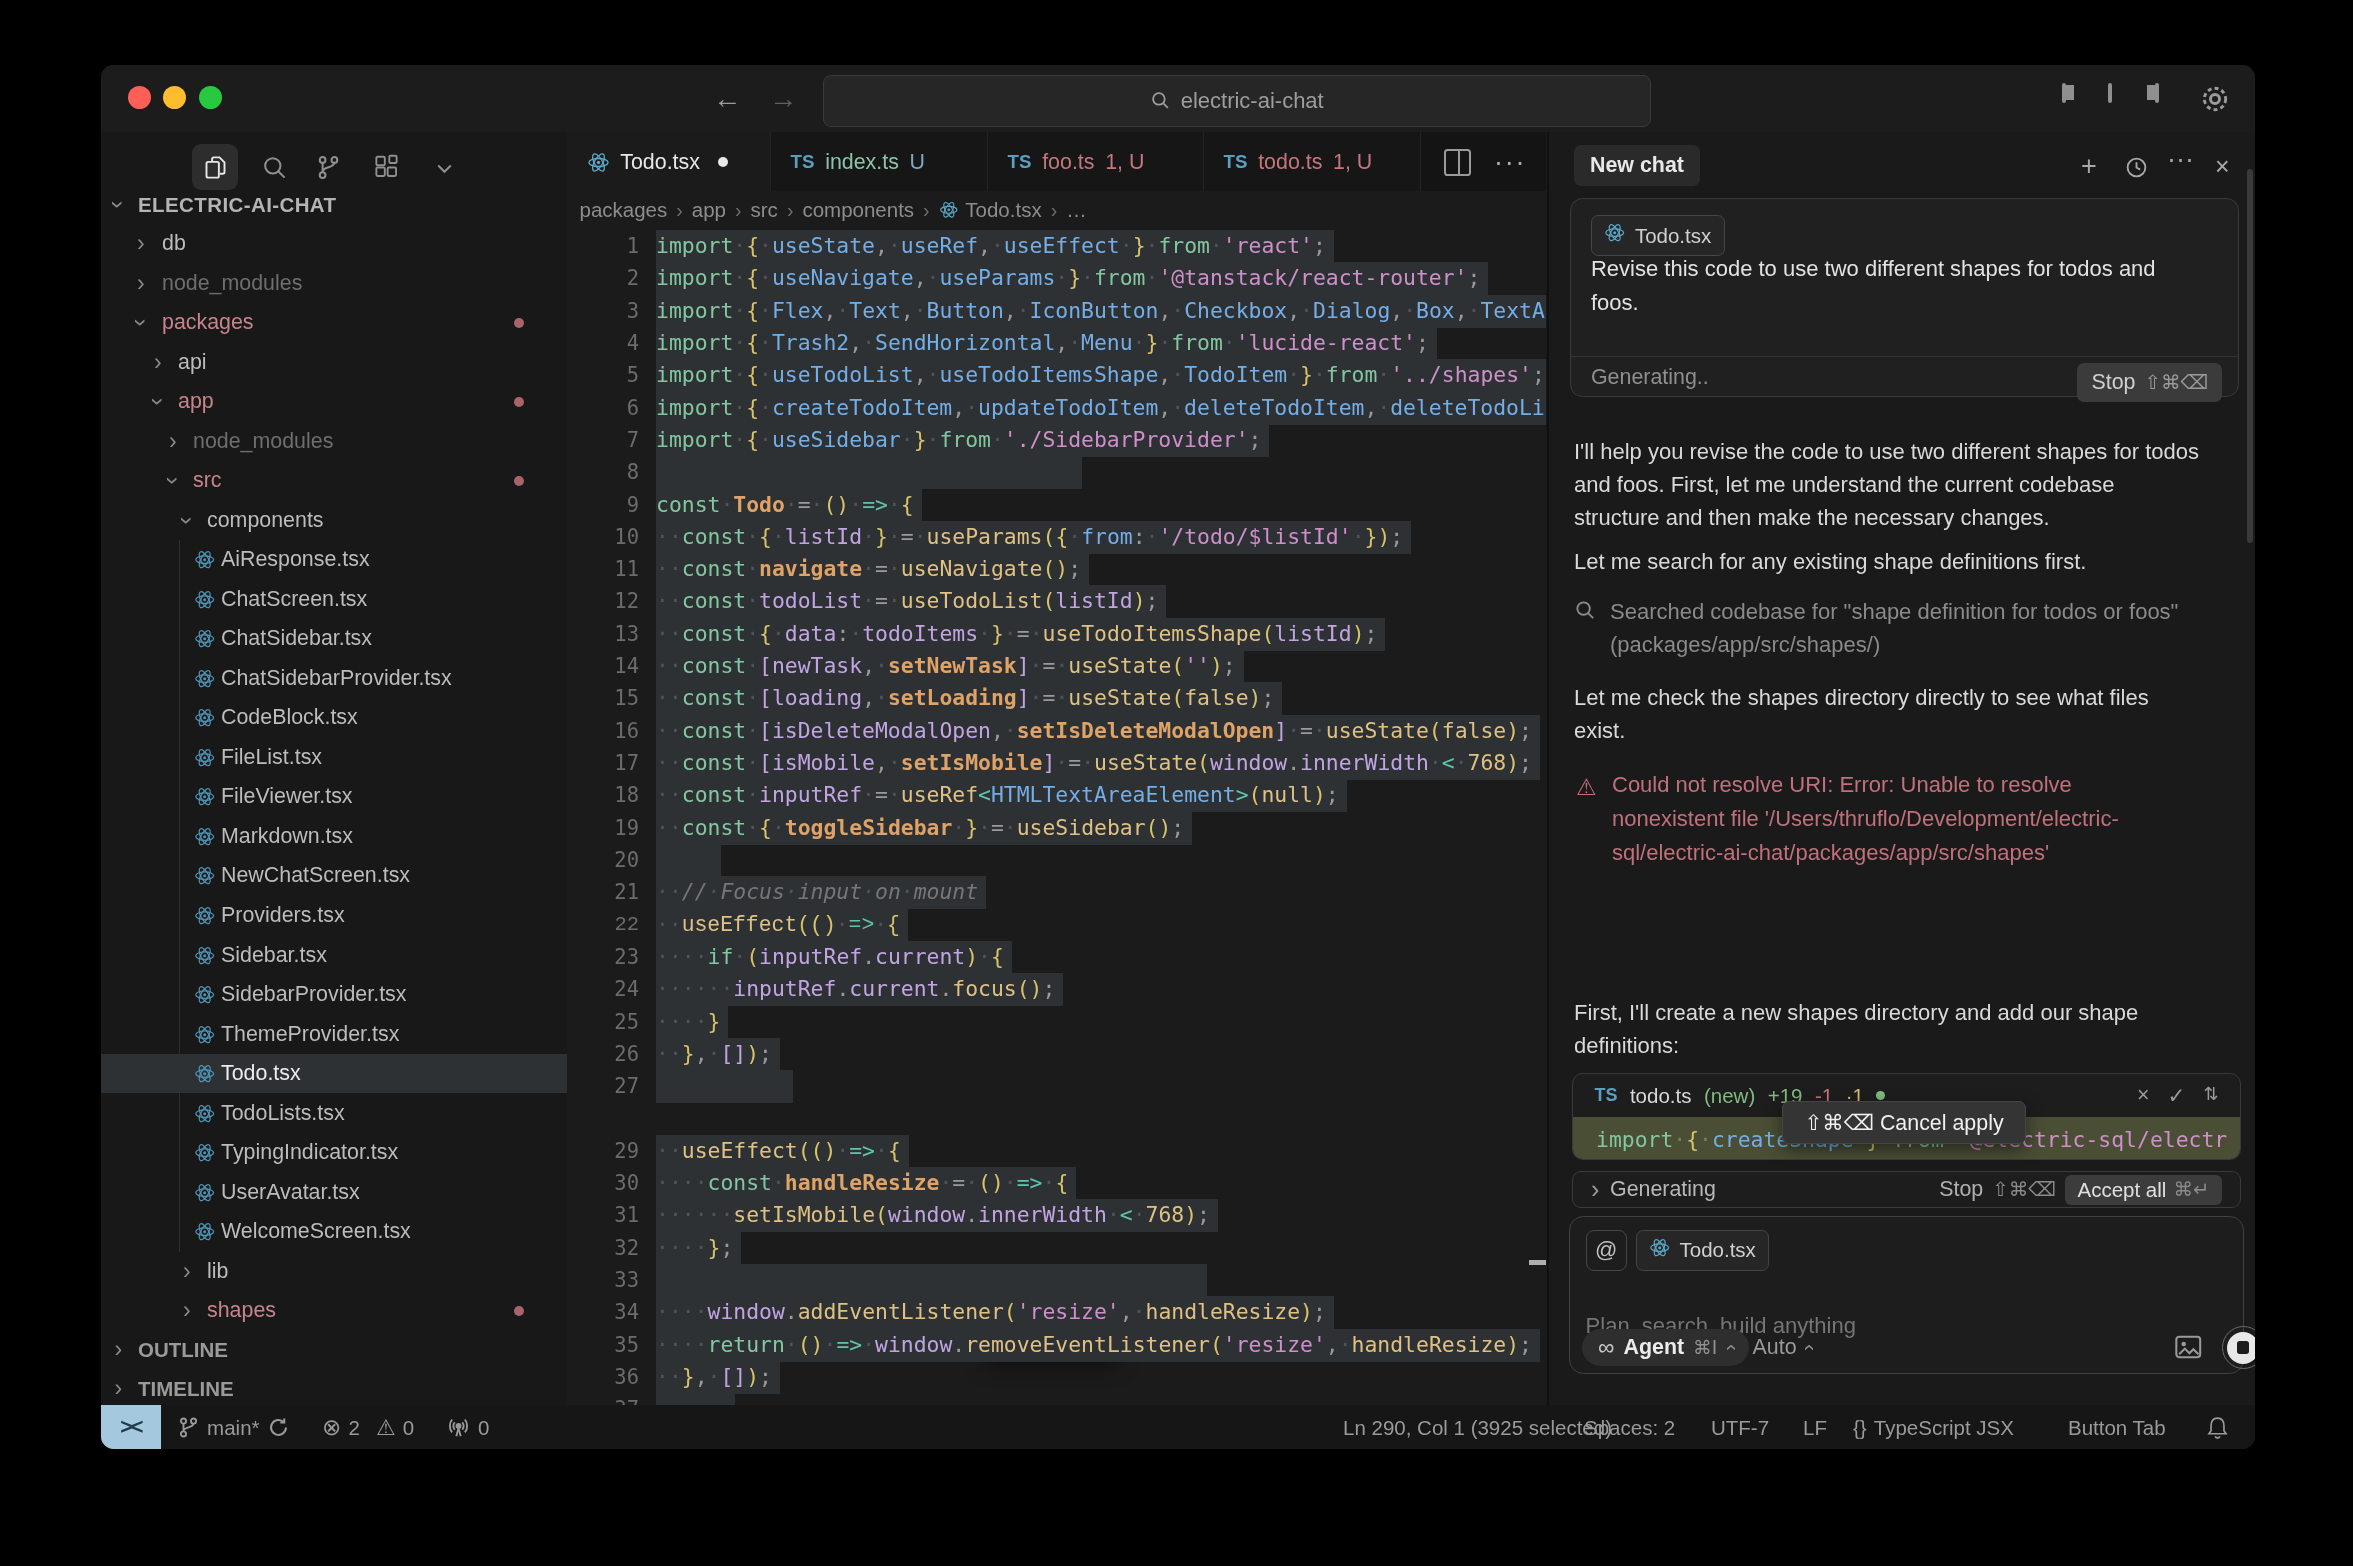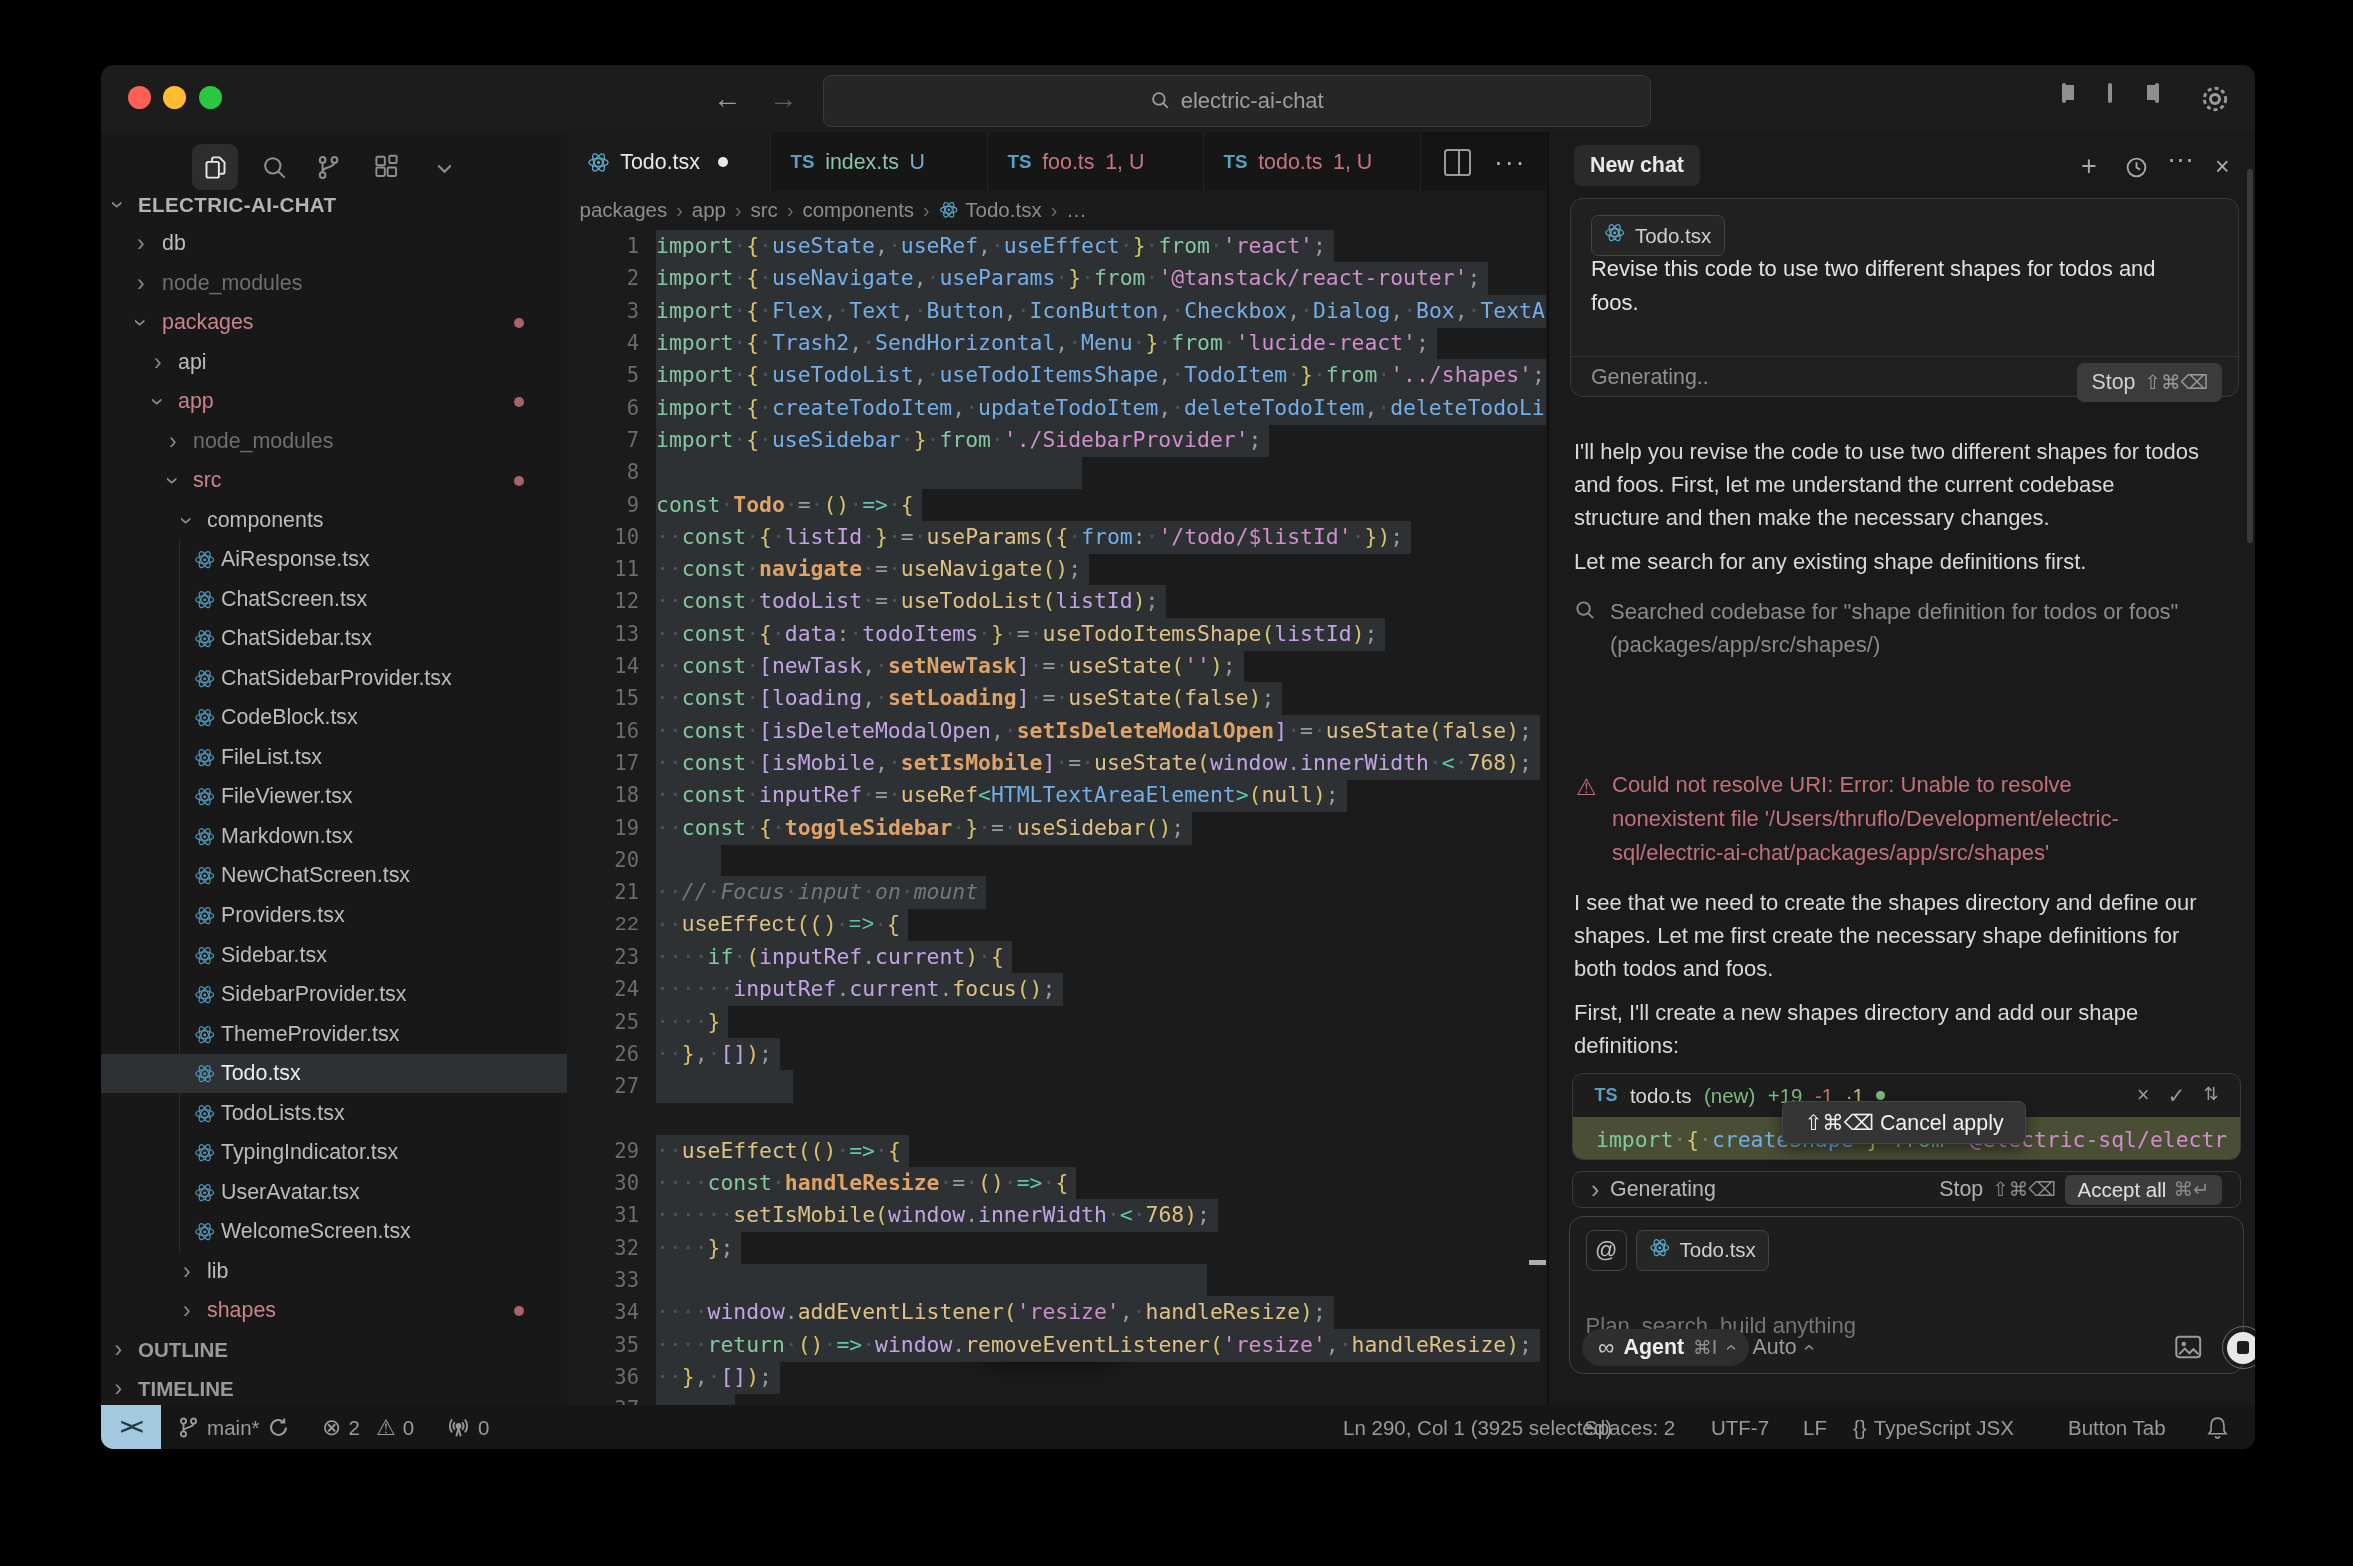--- a/index.html
+++ b/index.html
@@ -601,27 +601,27 @@
     <div class="toolrow" style="top:463px">
       <span class="ticon">
         <svg class="ico" width="23" height="23" viewBox="0 0 24 24">
             <circle cx="10" cy="10" r="6.5" fill="none" stroke="#8a8a8a" stroke-width="2"></circle>
             <line x1="15" y1="15" x2="20" y2="20" stroke="#8a8a8a" stroke-width="2"></line>
           </svg>
       </span>
       <span>Searched codebase for "shape definition for todos or foos" (packages/app/src/shapes/)</span>
     </div>
 
+    <div class="cpara" style="top:549px">Let me check the shapes directory directly to see what files exist.</div>
 
     <div class="errrow" style="top:636px">
       <span class="ticon">⚠</span>
       <span>Could not resolve URI: Error: Unable to resolve nonexistent file '/Users/thruflo/Development/electric-sql/electric-ai-chat/packages/app/src/shapes'</span>
     </div>
 
-    <div class="cpara" style="top:754px">I see that we need to create the shapes directory and define our shapes. Let me first create the necessary shape definitions for both todos and foos.</div>
     <div class="cpara" style="top:864px">First, I'll create a new shapes directory and add our shape definitions:</div>
 
     <div class="apply-widget">
       <div class="aw-head">
         <span class="ts">TS</span>
         <span class="aw-file">todo.ts</span>
         <span class="aw-new">(new)</span>
         <span class="aw-add">+19</span>
         <span class="aw-del">-1</span>
         <span class="aw-mid">·1</span>

